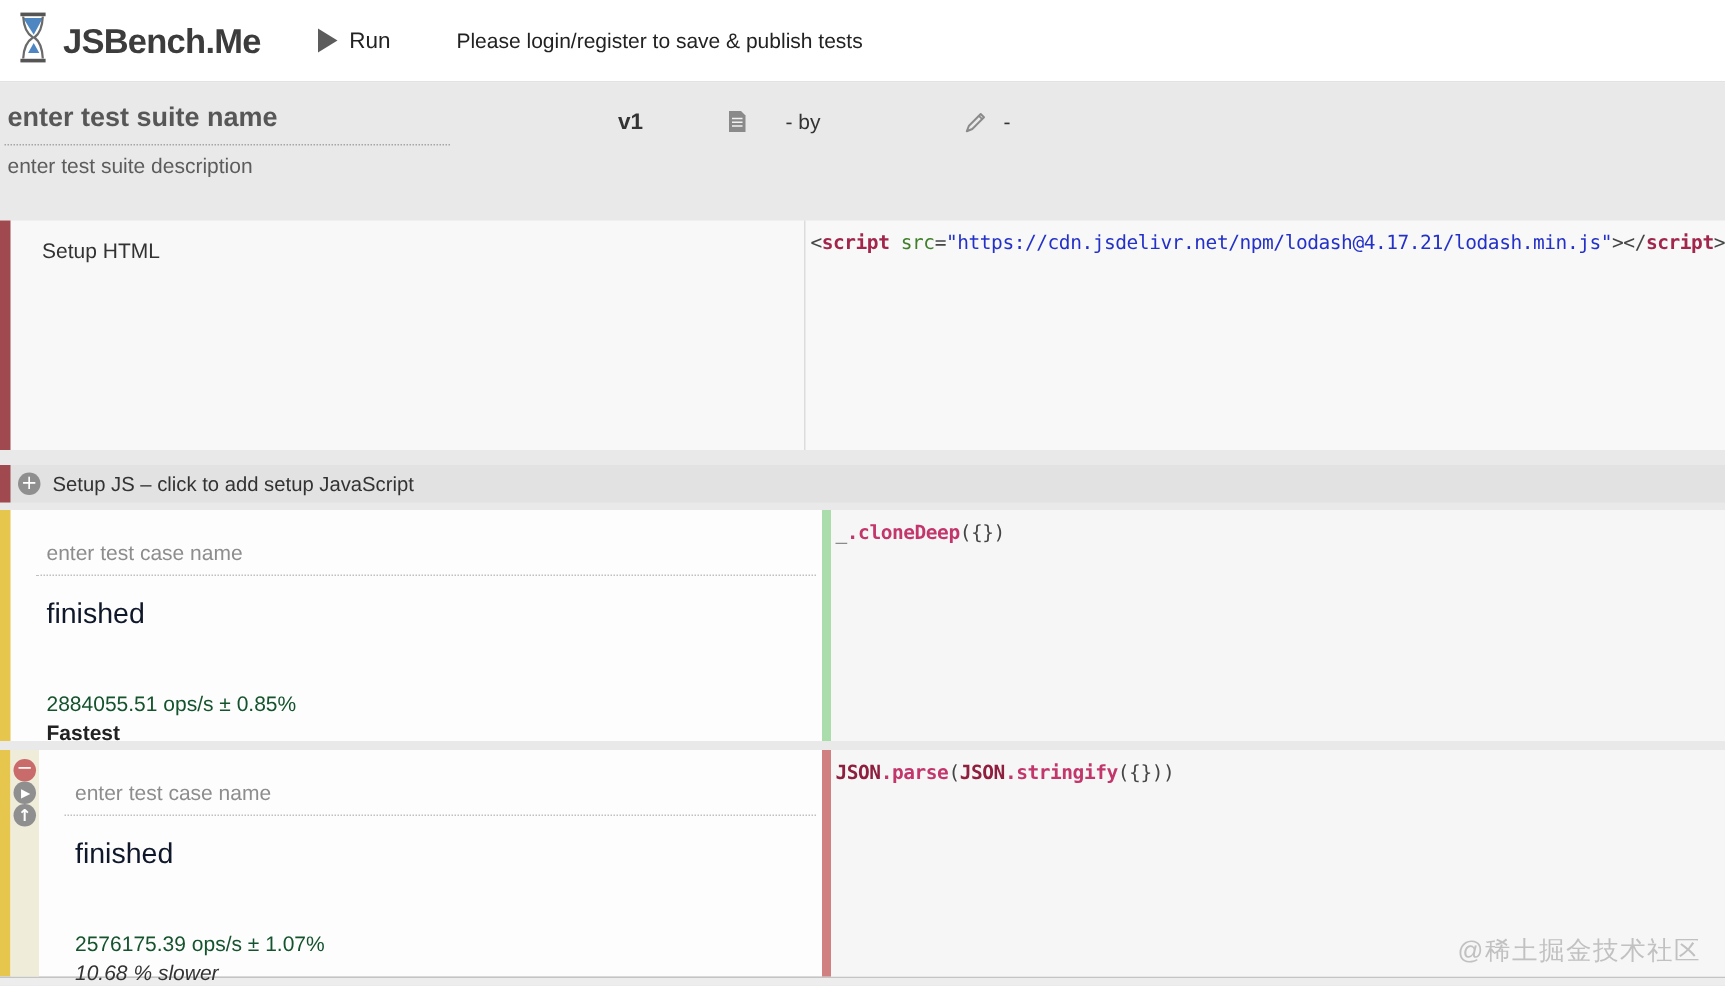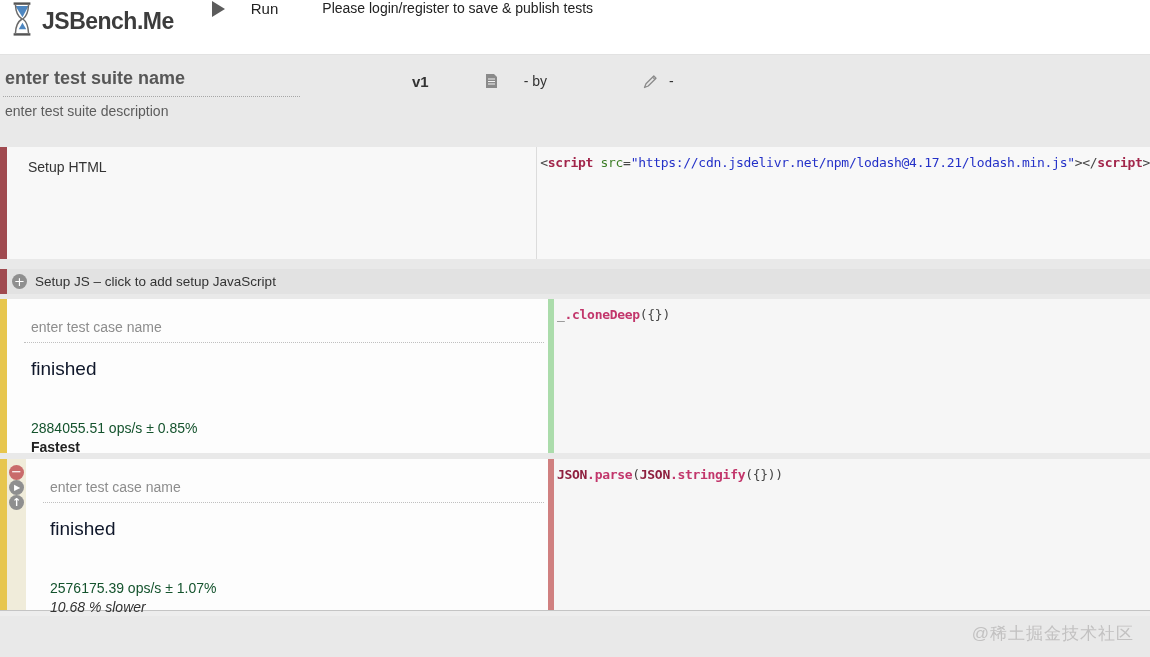--- a/index.html
+++ b/index.html
@@ -11,26 +11,26 @@
     overflow: hidden;
     color: #333;
   }
 
   
   .header {
     height: 55px;
     background: #ffffff;
     border-bottom: 1px solid #e2e2e2;
     display: flex;
-    align-items: flex-start;
+    align-items: center;
     padding-left: 8px;
   }
   .logo { display: flex; align-items: center; gap: 6px; cursor: pointer; }
   .logo-text { font-size: 23px; font-weight: 700; color: #3c3c3c; letter-spacing: -0.5px; }
-  .run-btn { display: flex; align-items: center; gap: 26px; margin-left: 38px; cursor: pointer; }
+  .run-btn { display: flex; align-items: center; gap: 8px; margin-left: 38px; cursor: pointer; }
   .play-tri {
     width: 0; height: 0;
     border-left: 13px solid #5c5c5c;
     border-top: 8px solid transparent;
     border-bottom: 8px solid transparent;
   }
   .run-label { font-size: 15px; color: #222; }
   .login-notice { margin-left: 44px; font-size: 14px; color: #222; cursor: pointer; }
 
   
@@ -54,21 +54,21 @@
   .suite-desc-input {
     width: 400px; margin-left: 5px;
     background: transparent; border: none; outline: none;
     font-family: "Liberation Sans", sans-serif;
     font-size: 14px; color: #555;
   }
   .suite-desc-input::placeholder { color: #5c5c5c; opacity: 1; }
 
   
   .setup-html-card {
-    margin-top: 25px; height: 112px;
+    margin-top: 25px; height: 153px;
     background: #f8f8f8;
     border-left: 7px solid #a04a50;
     display: flex;
   }
   .setup-left {
     width: 546px;
     border-right: 1px solid #dcdcdc;
     padding: 12px 0 0 21px;
   }
   .setup-label { font-size: 14px; color: #333; }

